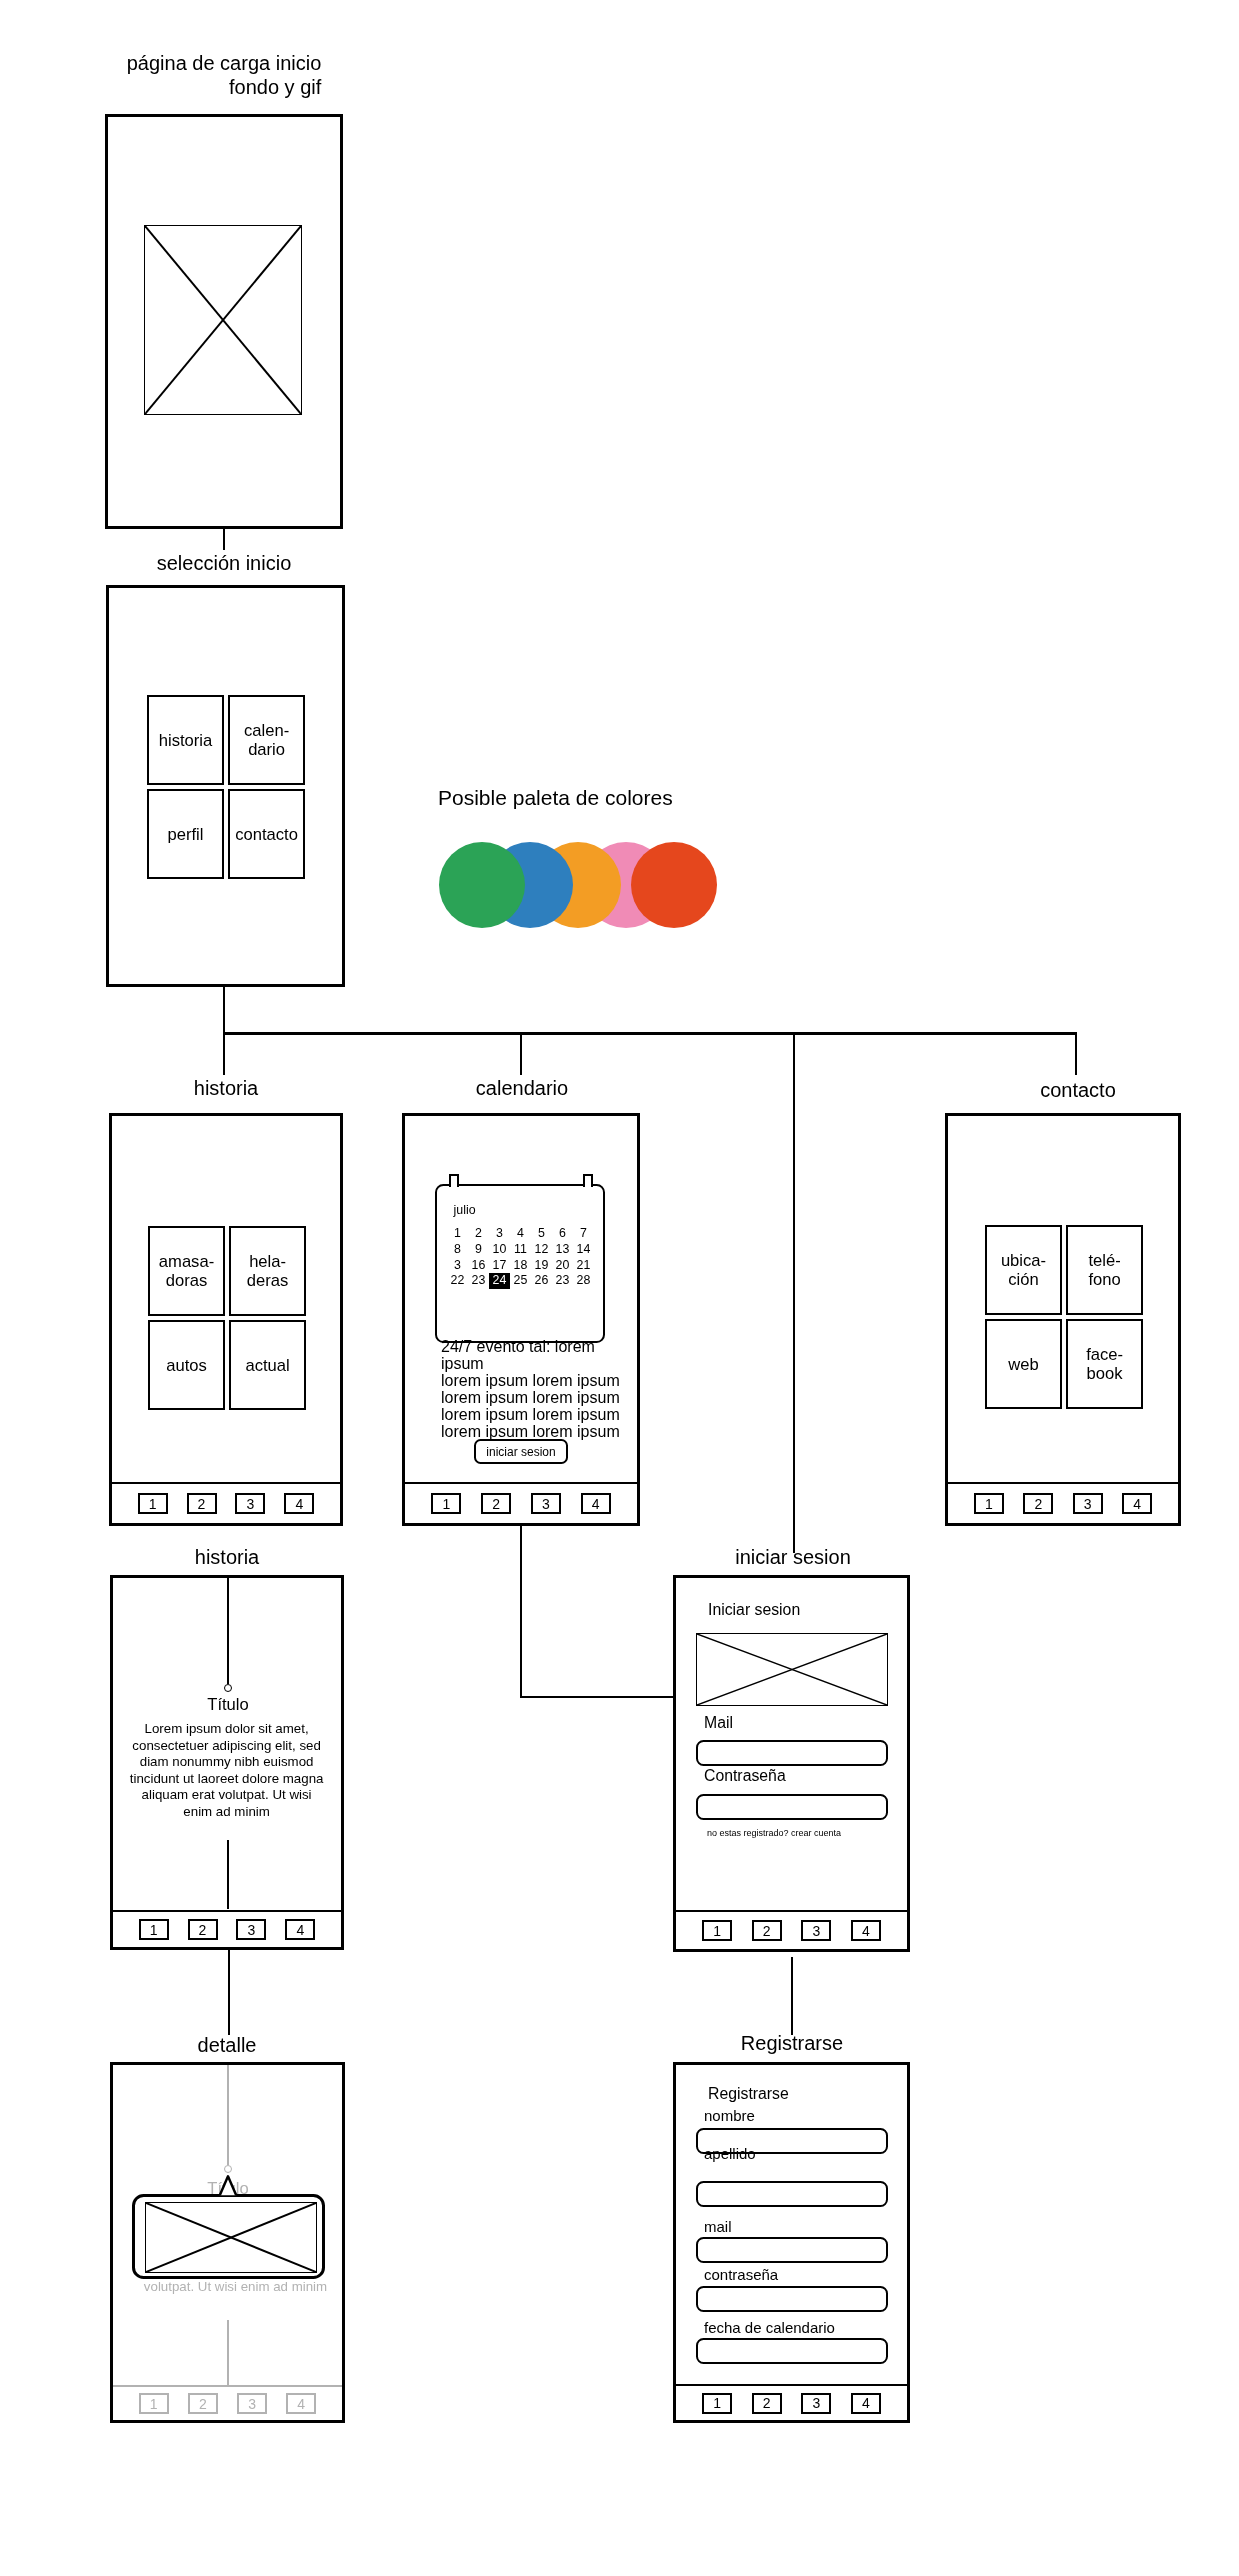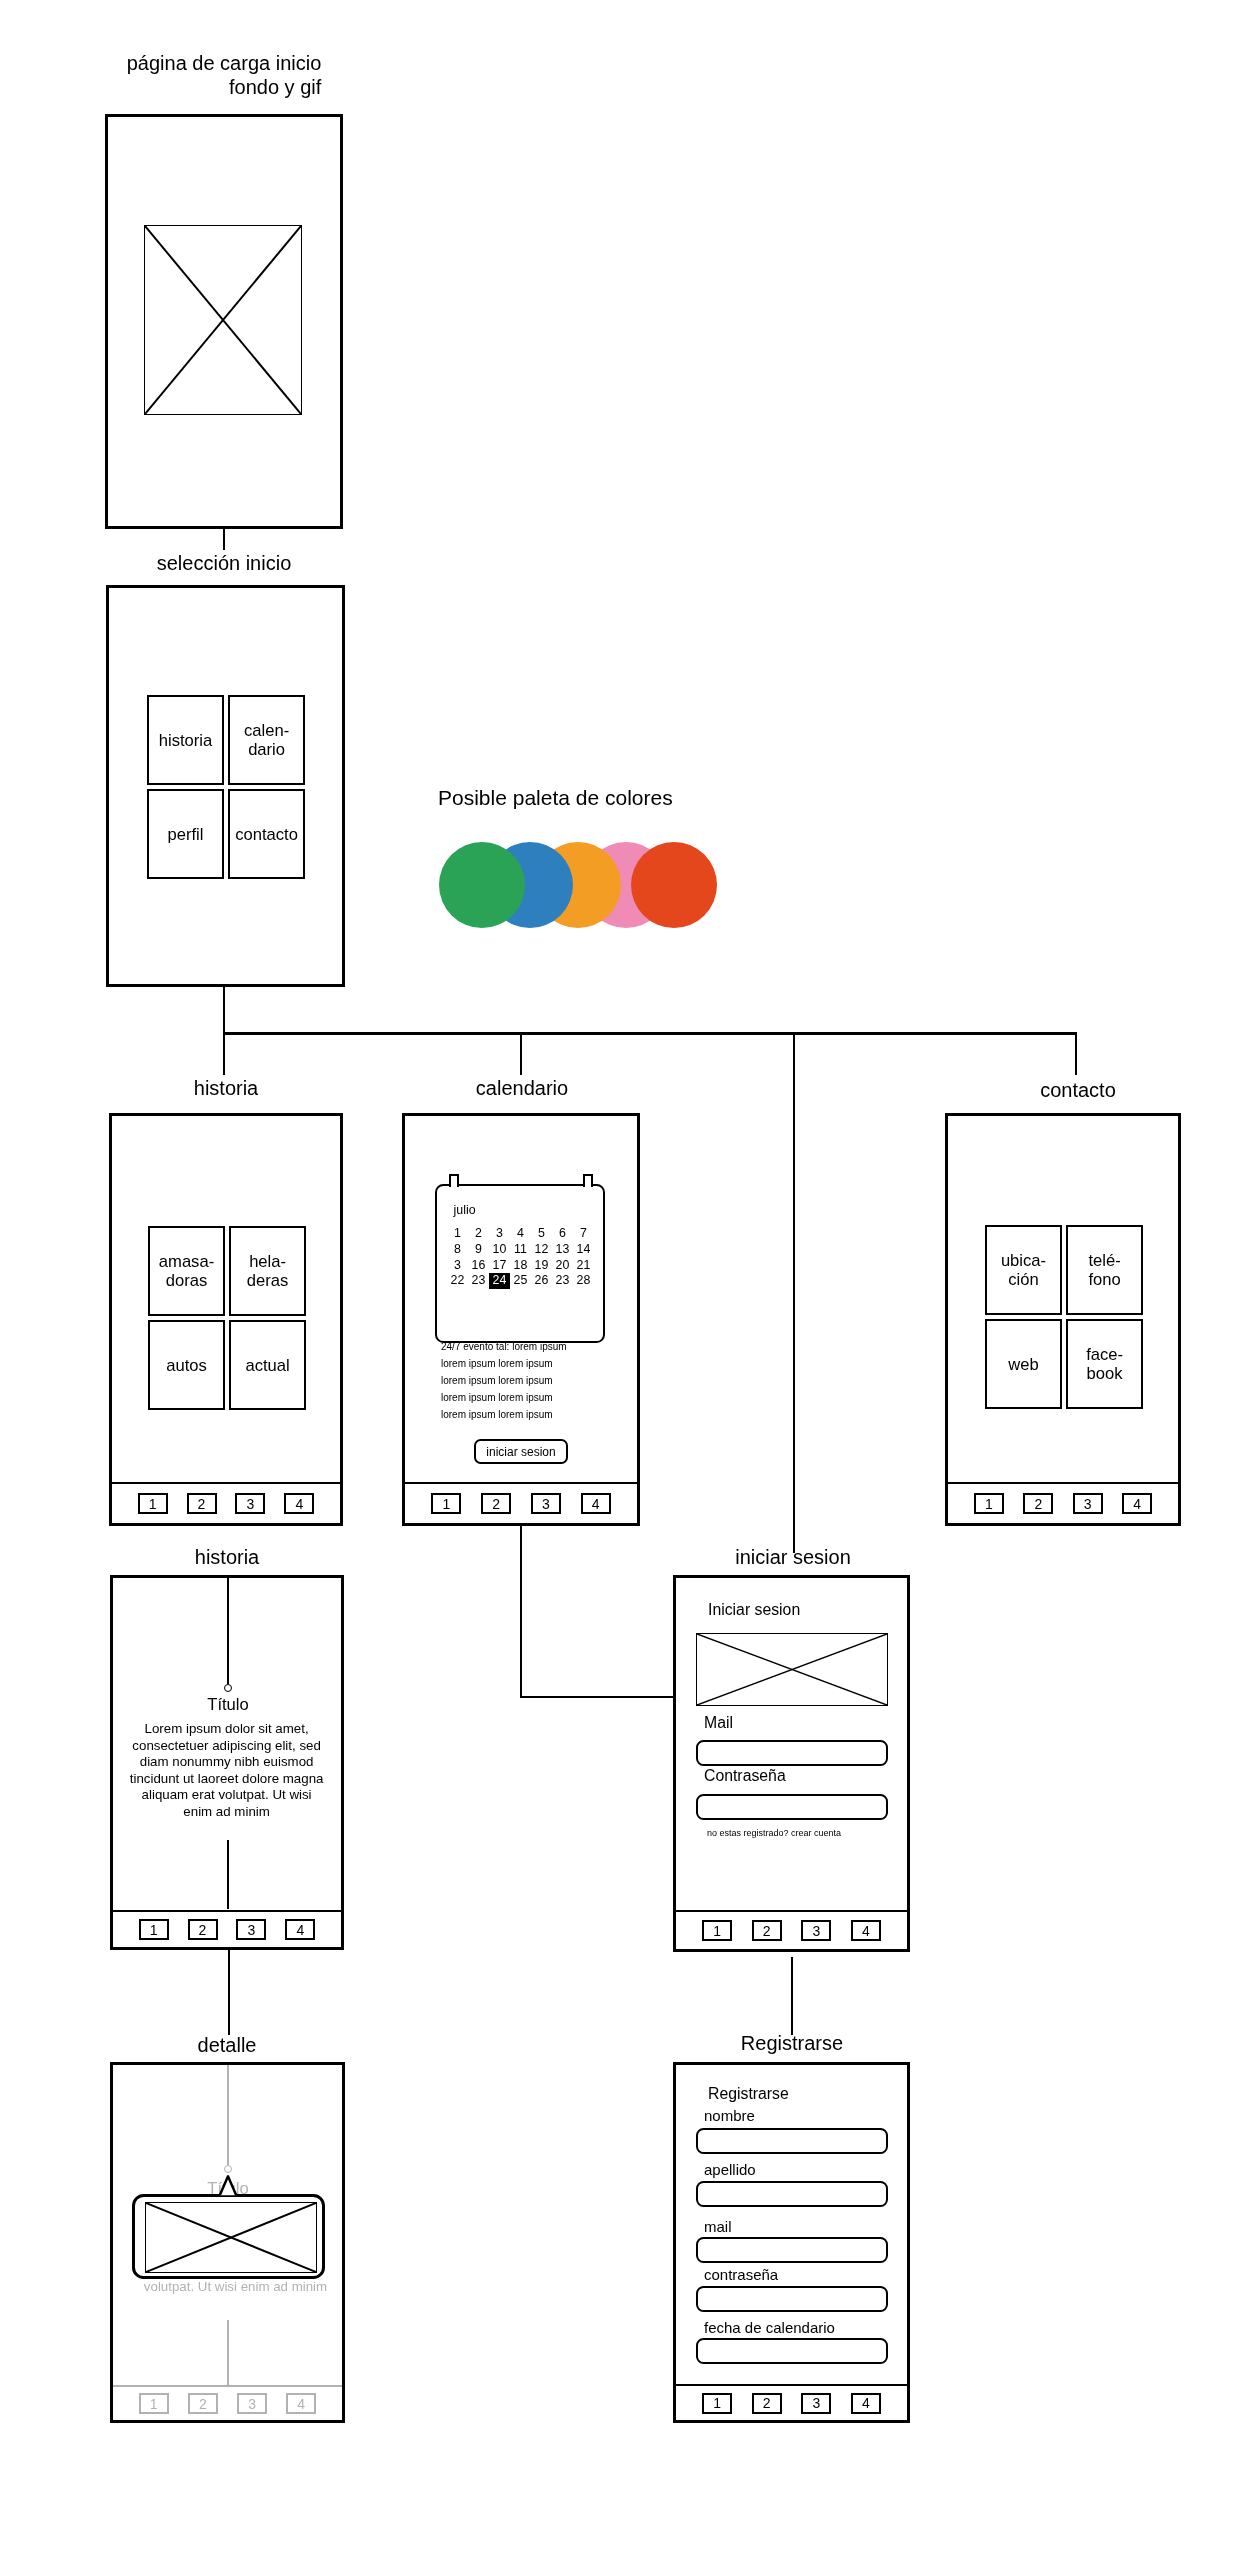--- a/index.html
+++ b/index.html
@@ -24,21 +24,21 @@
   .xbox line{stroke:#000;stroke-width:2;}
   .xbox.thin{border-width:1.2px;}
   .xbox.thin line{stroke-width:1.5;}
   .cal{position:absolute;border:2.5px solid #000;border-radius:8.3px;background:#fff;box-sizing:border-box;}
   .cal-tab{position:absolute;top:-11.6px;width:10px;height:12.4px;border:2.5px solid #000;border-bottom:none;
            background:#fff;box-sizing:border-box;}
   .cal-month{position:absolute;left:16.6px;top:16.6px;font-size:12.4px;}
   .cal-grid{position:absolute;left:10px;top:40px;display:grid;grid-template-columns:repeat(7,21px);}
   .cal-day{height:15.8px;line-height:15.8px;font-size:12.4px;text-align:center;}
   .cal-day.sel{background:#000;color:#fff;}
-  .event-lines{position:absolute;font-size:10px;line-height:17px;}
+  .event-lines{position:absolute;font-size:16px;line-height:17px;}
   .pill-btn{position:absolute;border:2.1px solid #000;border-radius:6.6px;background:#fff;box-sizing:border-box;
             display:flex;align-items:center;justify-content:center;font-size:12px;}
   .input{position:absolute;left:20px;width:192px;height:26px;border:2.1px solid #000;border-radius:7.5px;
          background:#fff;box-sizing:border-box;}
   .field-label{position:absolute;font-size:15.8px;}
   .heading{position:absolute;font-size:15.8px;}
   .hint{position:absolute;font-size:9px;}
   .node-dot{position:absolute;width:8.3px;height:8.3px;border:1.7px solid #000;border-radius:50%;
             background:#fff;box-sizing:border-box;}
   .detail-title{position:absolute;font-size:16.6px;transform:translateX(-50%);}
@@ -253,21 +253,21 @@
       <div class="nav-box g">2</div>
       <div class="nav-box g">3</div>
       <div class="nav-box g">4</div>
     </div>
   </div>
 
   <div class="phone" style="left:673px;top:2062px;width:237px;height:361px">
     <div class="heading" style="left:32px;top:20px">Registrarse</div>
     <div class="field-label" style="left:28px;top:42px;font-size:15px">nombre</div>
     <div class="input" style="top:63px"></div>
-    <div class="field-label" style="left:28px;top:96px;font-size:15px">apellido</div>
+    <div class="field-label" style="left:28px;top:80px;font-size:15px">apellido</div>
     <div class="input" style="top:116px"></div>
     <div class="field-label" style="left:28px;top:153px;font-size:15px">mail</div>
     <div class="input" style="top:172px"></div>
     <div class="field-label" style="left:28px;top:201px;font-size:15px">contraseña</div>
     <div class="input" style="top:221px"></div>
     <div class="field-label" style="left:28px;top:254px;font-size:15px">fecha de calendario</div>
     <div class="input" style="top:273px"></div>
     <div class="navbar" style="height:36px">
       <div class="nav-box">1</div>
       <div class="nav-box">2</div>

